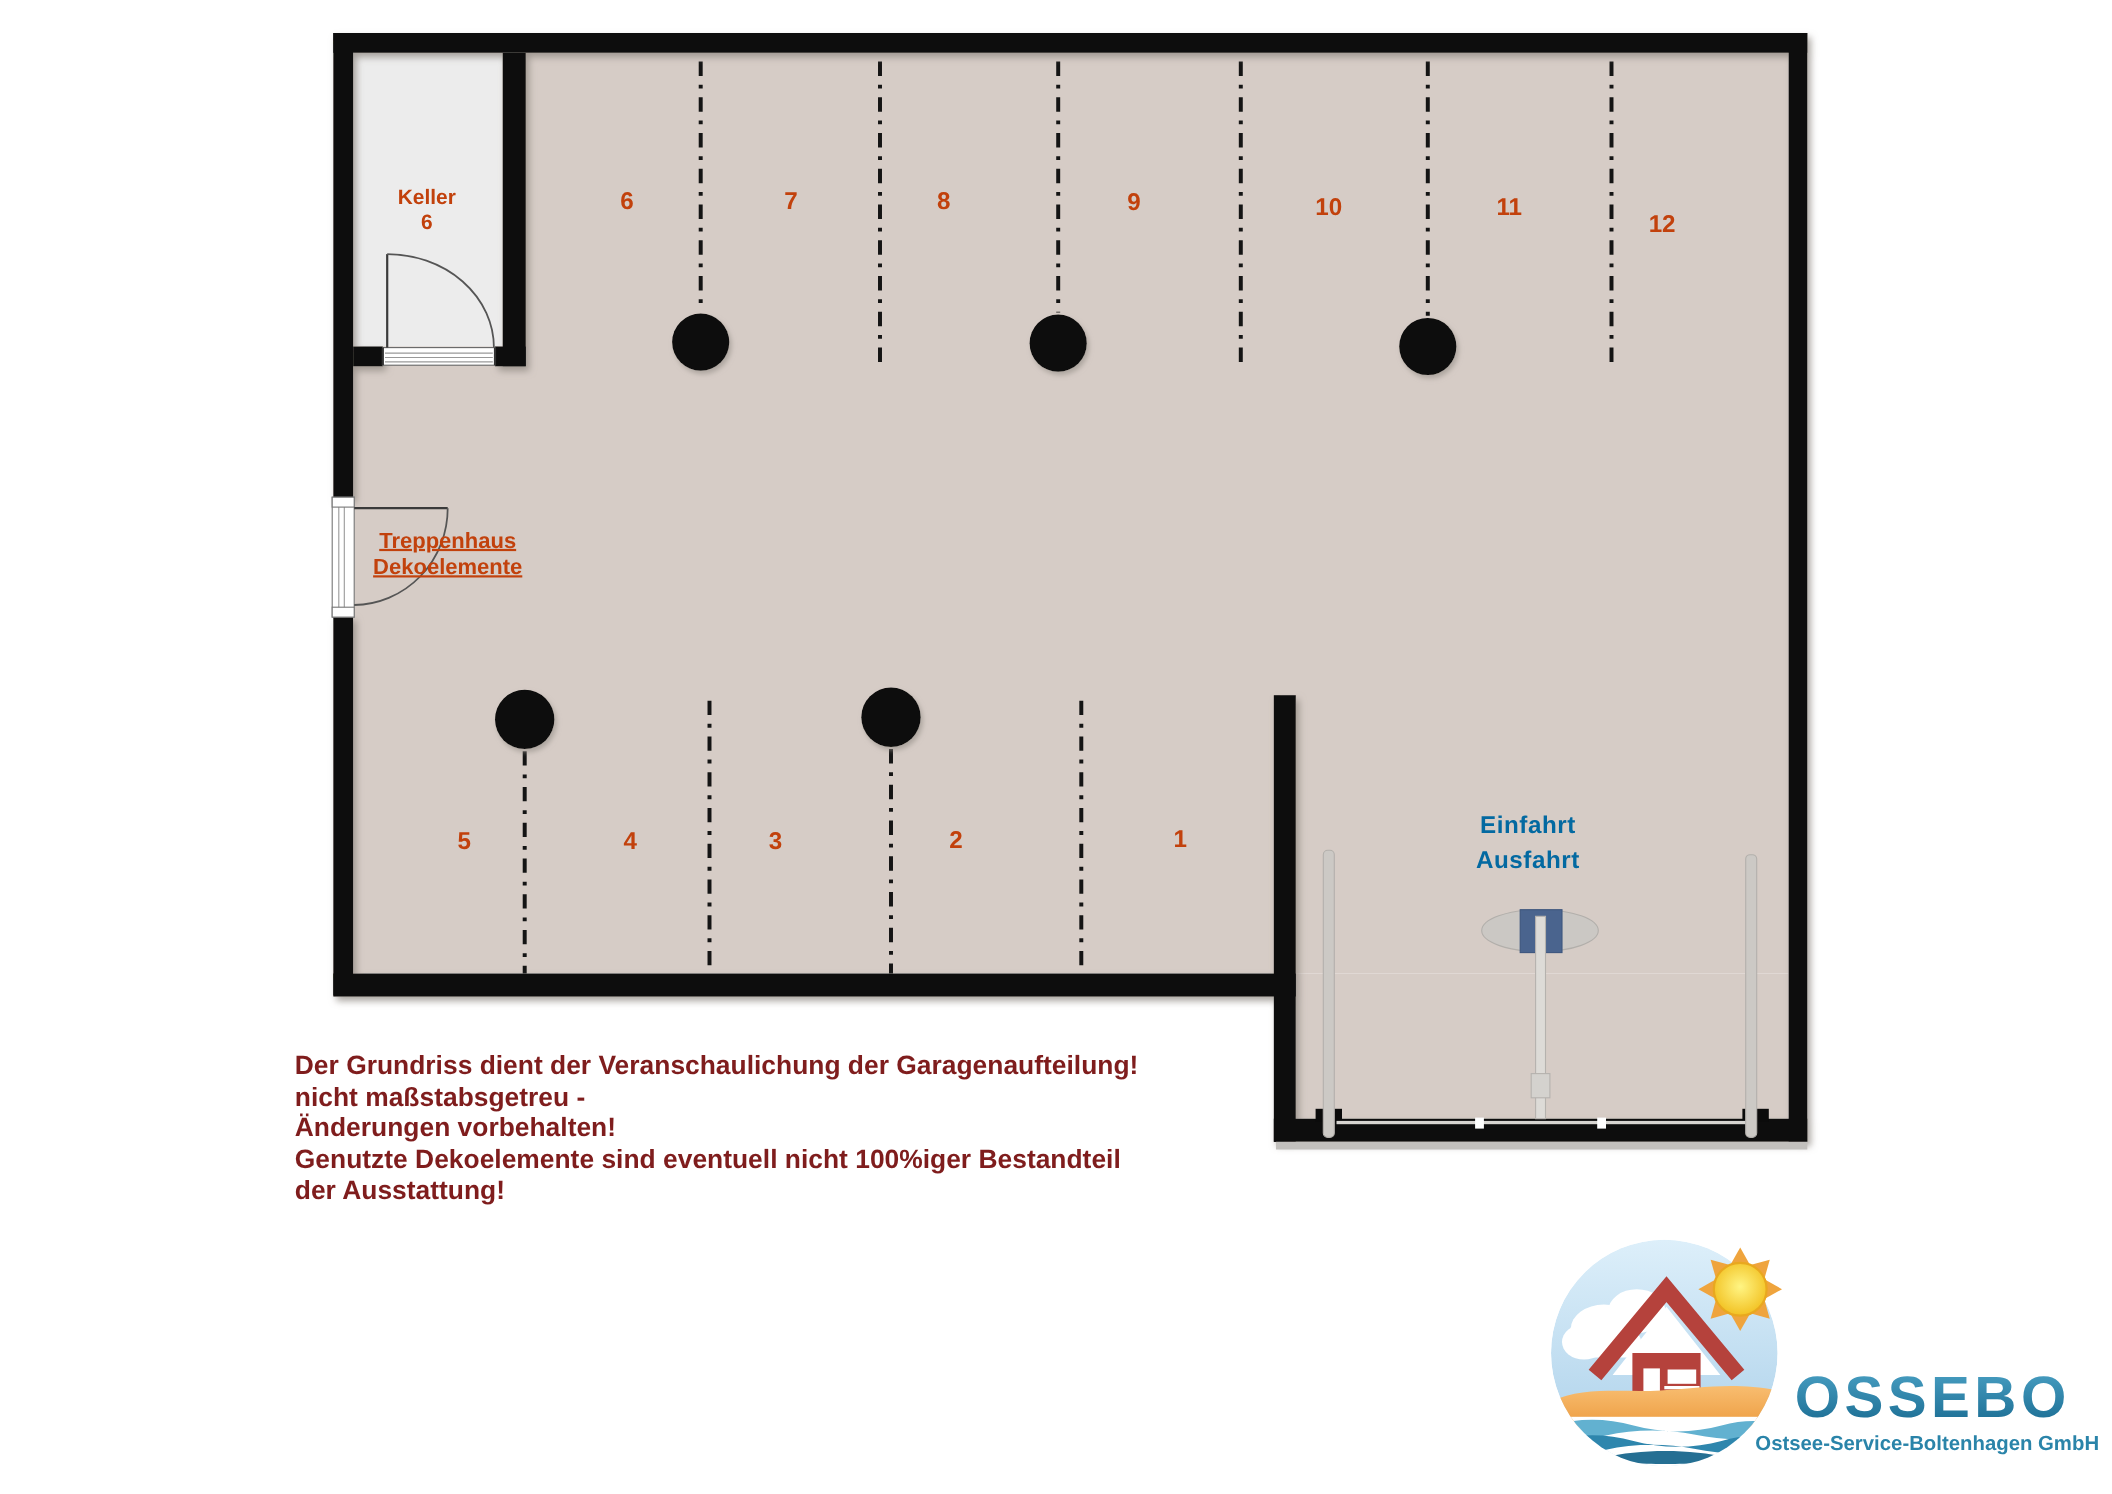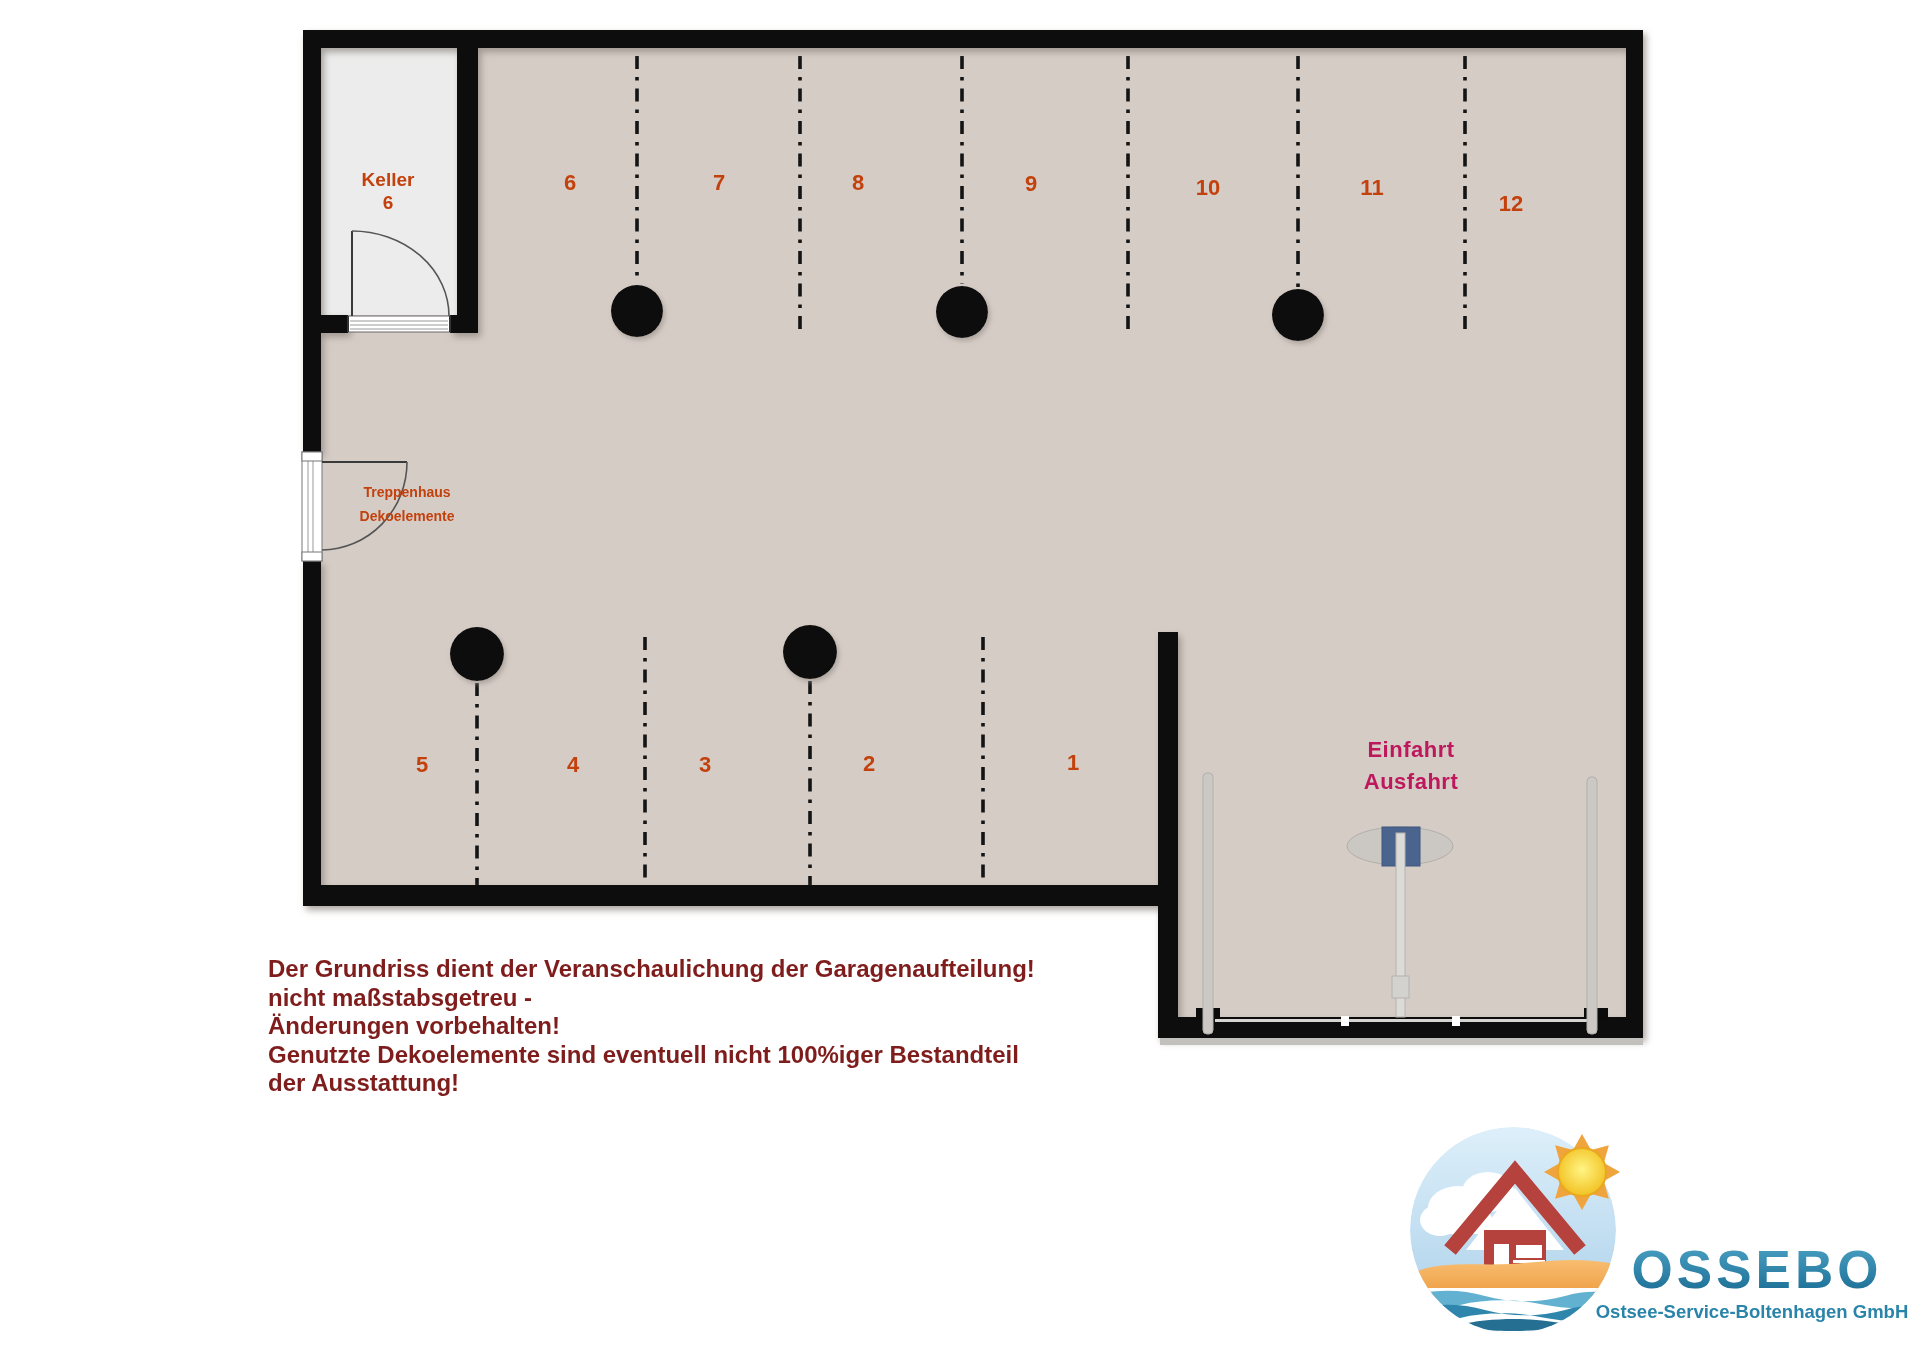--- a/index.html
+++ b/index.html
@@ -4,22 +4,22 @@
 <style>
   html,body{margin:0;padding:0;background:#ffffff;}
   .canvas{position:relative;width:1920px;height:1358px;background:#ffffff;overflow:hidden;
           font-family:"Liberation Sans","DejaVu Sans",sans-serif;}
   .abs{position:absolute;}
   svg{display:block;}
   .lbl{position:absolute;transform:translate(-50%,-50%);font-weight:700;color:#c2410c;
        text-align:center;white-space:nowrap;}
   .space-lbl{font-size:22px;}
   .keller-lbl{font-size:19px;line-height:23px;}
-  .stair-lbl{font-size:14px;line-height:24px;}
-  .entrance-lbl{font-size:22px;line-height:32px;color:#be185d;letter-spacing:0.5px;margin-left:22px;}
+  .stair-lbl{font-size:20px;line-height:24px;text-decoration:underline;}
+  .entrance-lbl{font-size:22px;line-height:32px;color:#0369a1;letter-spacing:0.5px;}
   .disclaimer{position:absolute;left:268px;top:955px;width:864px;
               font-weight:700;font-size:24px;line-height:28.5px;color:#7f1d1d;}
   .logo-wrap{position:absolute;left:1400px;top:1108px;width:520px;height:250px;}
 </style>
 </head>
 <body>
 
 <div class="canvas">
 
   <svg class="abs" style="left:0;top:0" width="1920" height="1358" viewBox="0 0 1920 1358">

